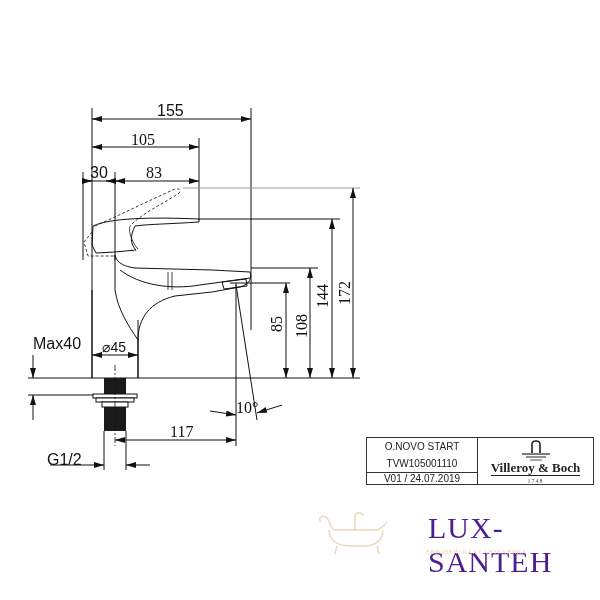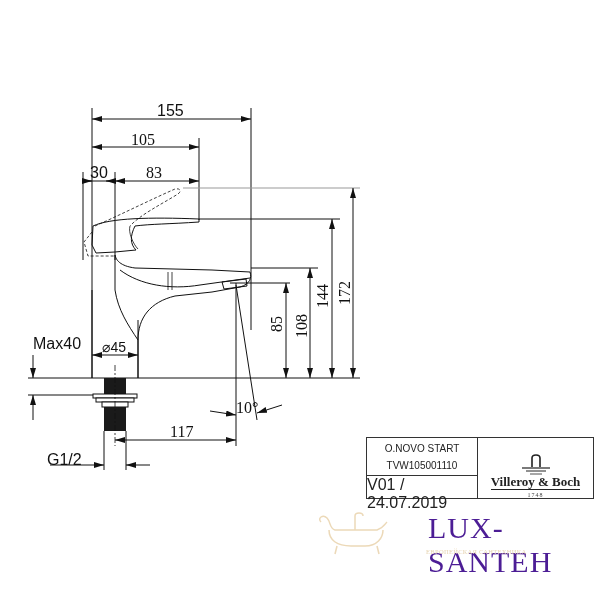--- a/index.html
+++ b/index.html
@@ -1,23 +1,23 @@
 <!DOCTYPE html>
 <html><head>
 <meta charset="utf-8">
 <style>
   html, body { margin: 0; padding: 0; background: #ffffff; }
   body { width: 600px; height: 600px; position: relative; overflow: hidden; font-family: "Liberation Sans", sans-serif; }
   #drawing { position: absolute; left: 0; top: 0; }
   .dimtxt { font-family: "Liberation Sans", sans-serif; font-size: 16px; fill: #111; }
   .dimtxt-s { font-family: "Liberation Serif", serif; font-size: 16px; fill: #111; }
-  .tb { position: absolute; left: 366px; top: 437px; width: 228px; height: 62px; border: 1px solid #333; display: flex; box-sizing: border-box; }
+  .tb { position: absolute; left: 366px; top: 437px; width: 228px; height: 48px; border: 1px solid #333; display: flex; box-sizing: border-box; }
   .tb-left { width: 110px; border-right: 1px solid #333; display: flex; flex-direction: column; }
   .tb-top { flex: 1; border-bottom: 1px solid #333; display: flex; flex-direction: column; justify-content: center; align-items: center; font-size: 10px; line-height: 17px; color: #222; }
-  .tb-bot { height: 22px; display: flex; align-items: flex-start; justify-content: center; font-size: 16px; color: #222; }
+  .tb-bot { height: 22px; display: flex; align-items: flex-start; justify-content: center; font-size: 10px; color: #222; }
   .tb-right { flex: 1; display: flex; flex-direction: column; align-items: center; justify-content: flex-end; }
   .vb-name { font-family: "Liberation Serif", serif; font-weight: bold; font-size: 13px; color: #222; border-bottom: 1px solid #222; line-height: 14px; }
   .vb-year { font-family: "Liberation Serif", serif; font-size: 6px; color: #444; letter-spacing: 1px; margin-top: 2px; }
   .wm { position: absolute; left: 315px; top: 506px; width: 285px; height: 60px; }
   .wm-title { position: absolute; left: 80px; top: 5px; font-family: "Liberation Serif", serif; font-size: 30px; color: #4c1d95; letter-spacing: 1px; margin-left: 33px; }
   .wm-sub { position: absolute; left: 111px; top: 42px; font-family: "Liberation Serif", serif; font-size: 6.5px; color: #e6d3b0; letter-spacing: 0.3px; }
 </style>
 </head>
 <body>
 

